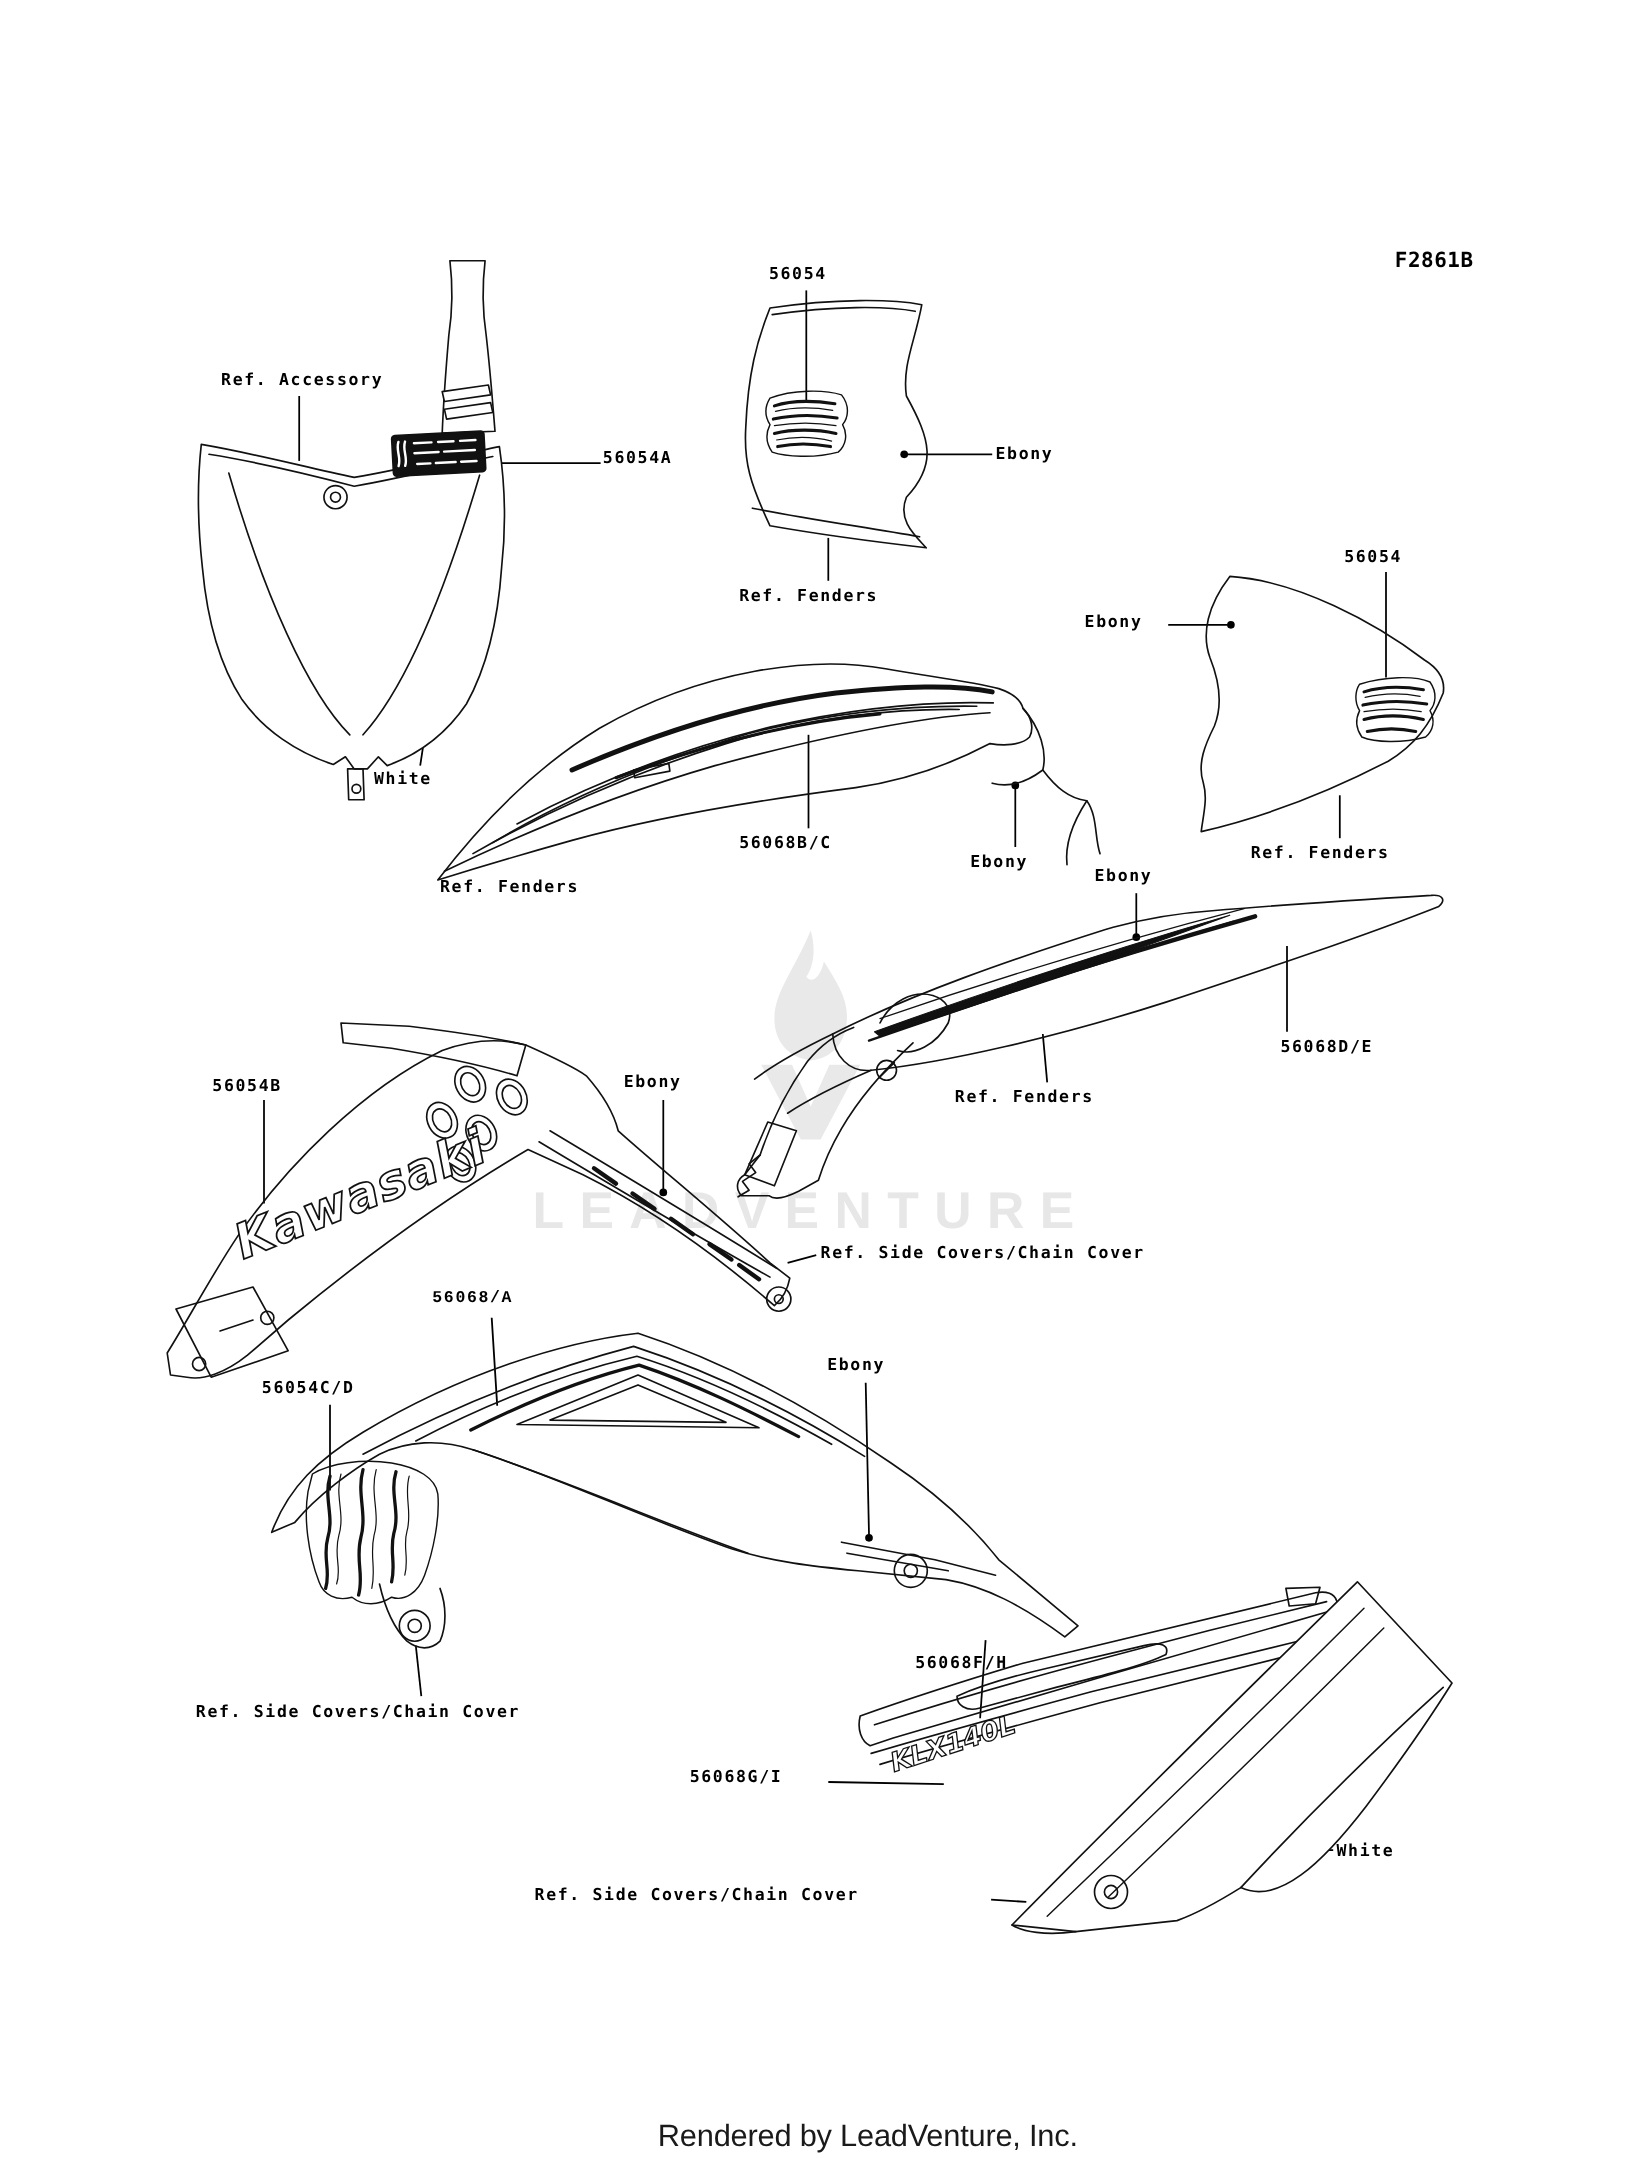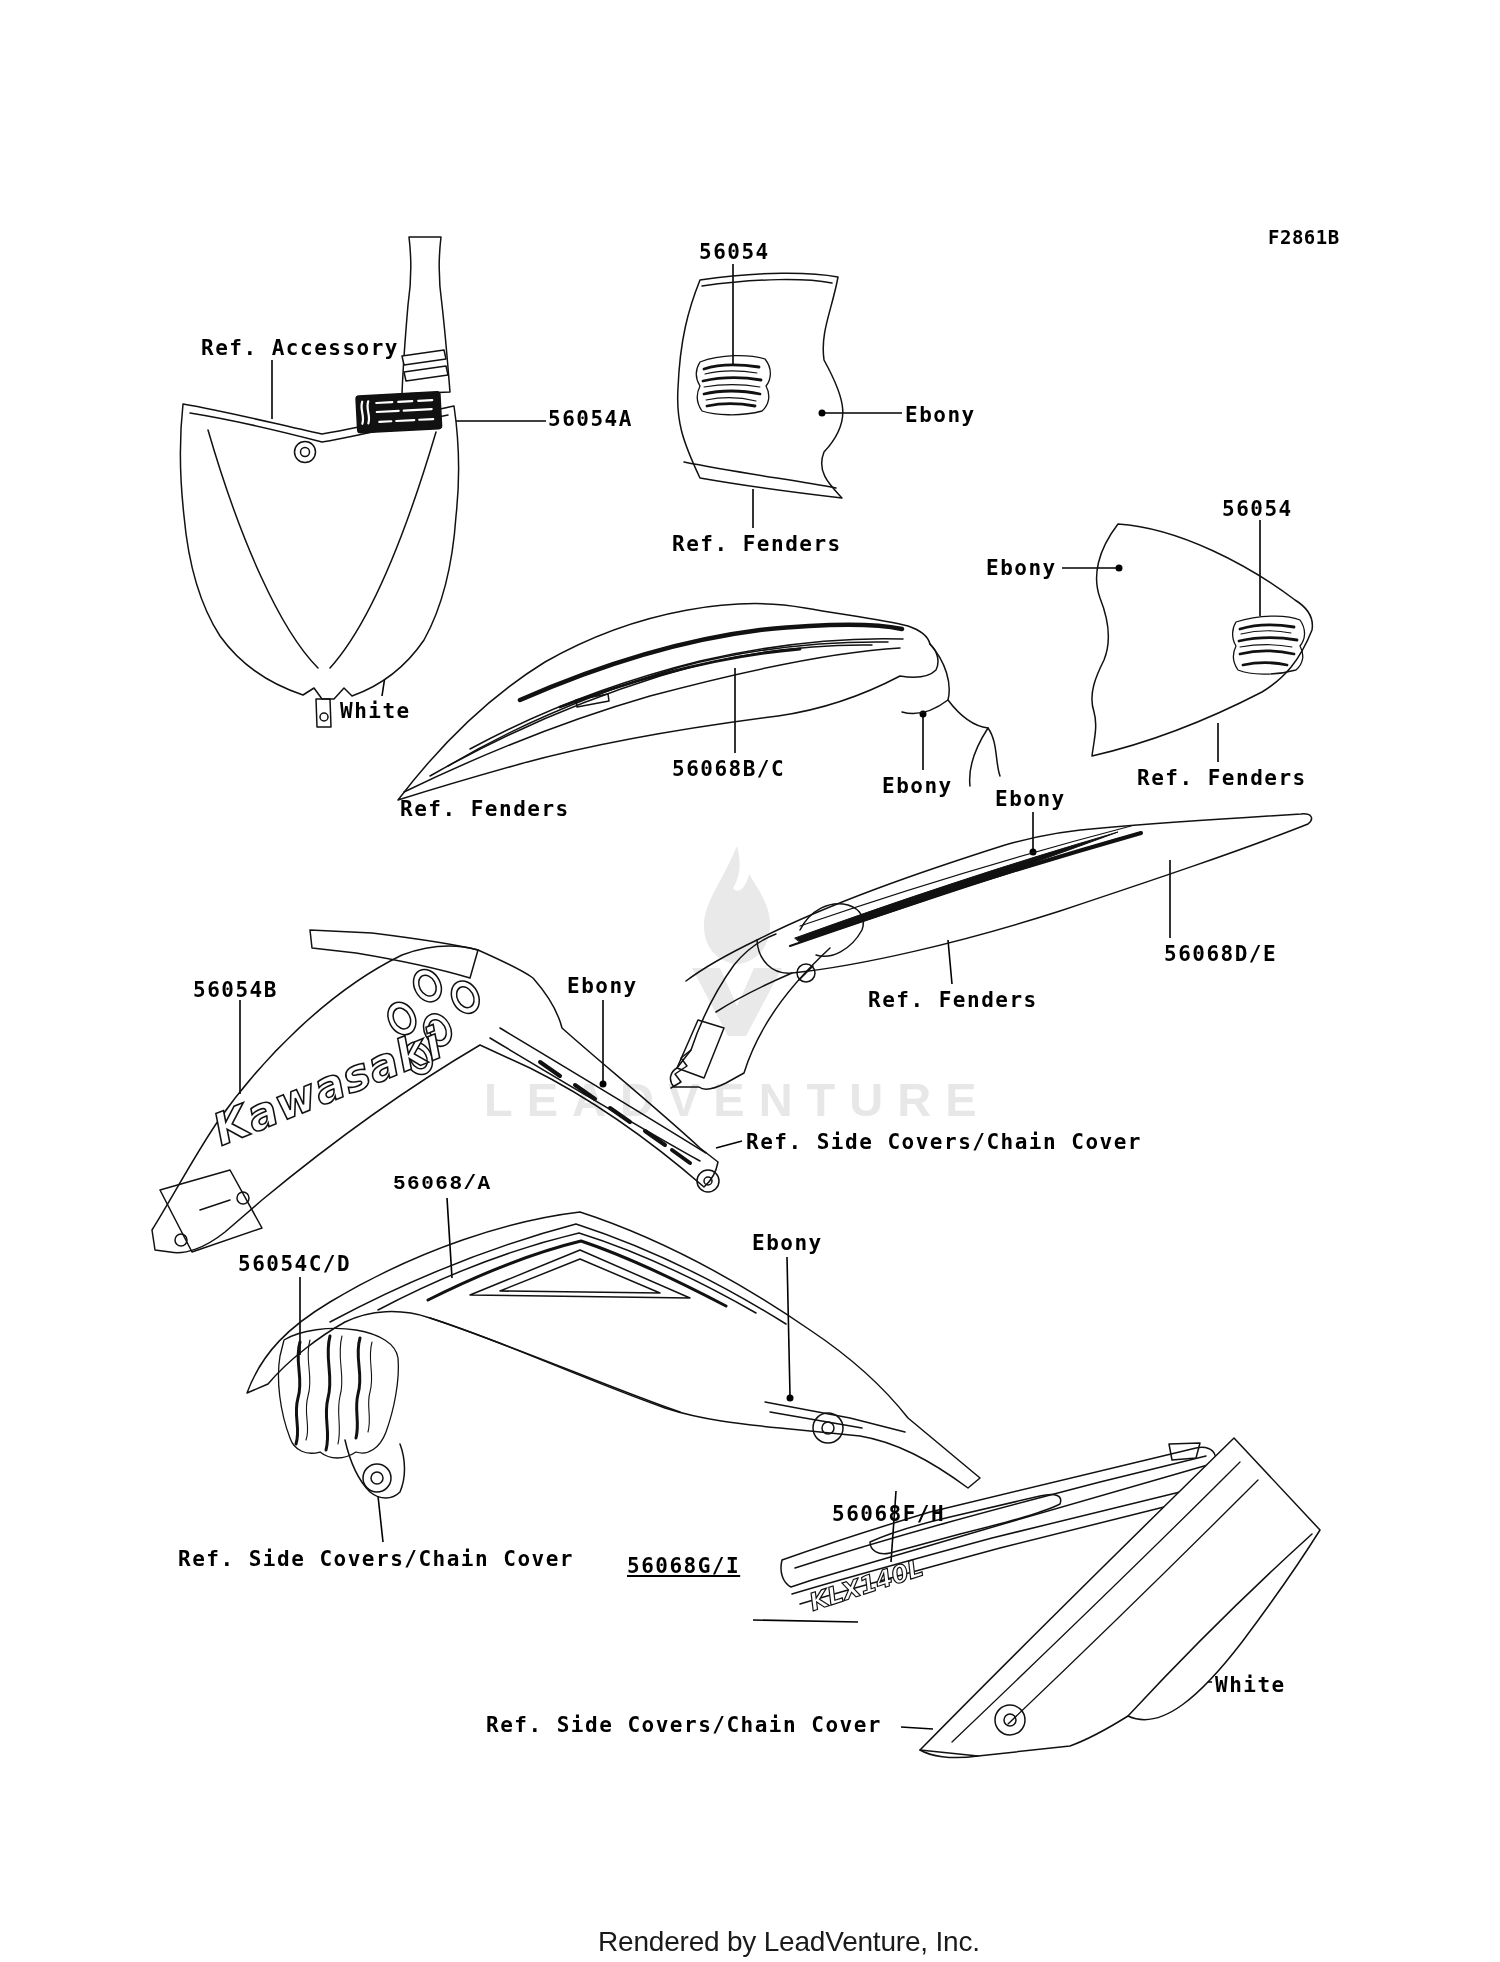--- a/index.html
+++ b/index.html
@@ -1,21 +1,21 @@
 <!DOCTYPE html>
 <html><head>
 <meta charset="utf-8">
 <style>
   html,body{margin:0;padding:0;}
   body{width:1500px;height:1962px;background:#ffffff;position:relative;overflow:hidden;
        font-family:"DejaVu Sans Mono", monospace;}
   #stage{position:absolute;left:0;top:0;width:1500px;height:1962px;}
   svg{position:absolute;left:0;top:0;}
   .lbl{position:absolute;white-space:nowrap;font-family:"DejaVu Sans Mono",monospace;
-       font-weight:bold;font-size:21px;letter-spacing:1.5px;color:#000;}
+       font-weight:bold;font-size:15px;letter-spacing:1.5px;color:#000;}
   .code{font-size:19px;letter-spacing:0.5px;margin-left:24px;}
   .wm-text{position:absolute;left:484px;top:1072px;font-family:"Liberation Sans",sans-serif;
        font-weight:bold;font-size:47px;letter-spacing:14px;color:#e7e7e7;}
   .decal-text{position:absolute;font-family:"DejaVu Sans",sans-serif;font-style:italic;
        font-weight:bold;color:#fff;-webkit-text-stroke:1.6px #111;transform-origin:left top;}
   .kawasaki{left:206px;top:1108px;font-size:44px;letter-spacing:1px;transform:rotate(-22deg);}
   .klx{left:806px;top:1590px;font-size:24px;letter-spacing:0px;-webkit-text-stroke:1.2px #111;
        transform:rotate(-18deg);}
   .footer{position:absolute;left:598px;top:1926px;font-family:"Liberation Sans",sans-serif;
        font-size:28px;letter-spacing:-0.2px;color:#1a1a1a;font-weight:normal;}
@@ -314,18 +314,18 @@
   <div class="lbl" style="left:193px;top:978px;">56054B</div>
   <div class="lbl" style="left:567px;top:974px;">Ebony</div>
   <div class="lbl" style="left:746px;top:1130px;">Ref. Side Covers/Chain Cover</div>
 
   <div class="lbl" style="left:393px;top:1172px;font-family:Liberation Mono, monospace;">56068/A</div>
   <div class="lbl" style="left:752px;top:1231px;">Ebony</div>
   <div class="lbl" style="left:238px;top:1252px;text-align:center;">56054C/D</div>
   <div class="lbl" style="left:178px;top:1547px;">Ref. Side Covers/Chain Cover</div>
 
   <div class="lbl" style="left:832px;top:1502px;">56068F/H</div>
-  <div class="lbl" style="left:627px;top:1554px;text-decoration:underline;">56068G/I</div>
+  <div class="lbl" style="left:627px;top:1606px;">56068G/I</div>
   <div class="lbl" style="left:486px;top:1713px;">Ref. Side Covers/Chain Cover</div>
   <div class="lbl" style="left:1215px;top:1673px;">White</div>
 
   <div class="footer">Rendered by LeadVenture, Inc.</div>
 </div>
 
 </body></html>

